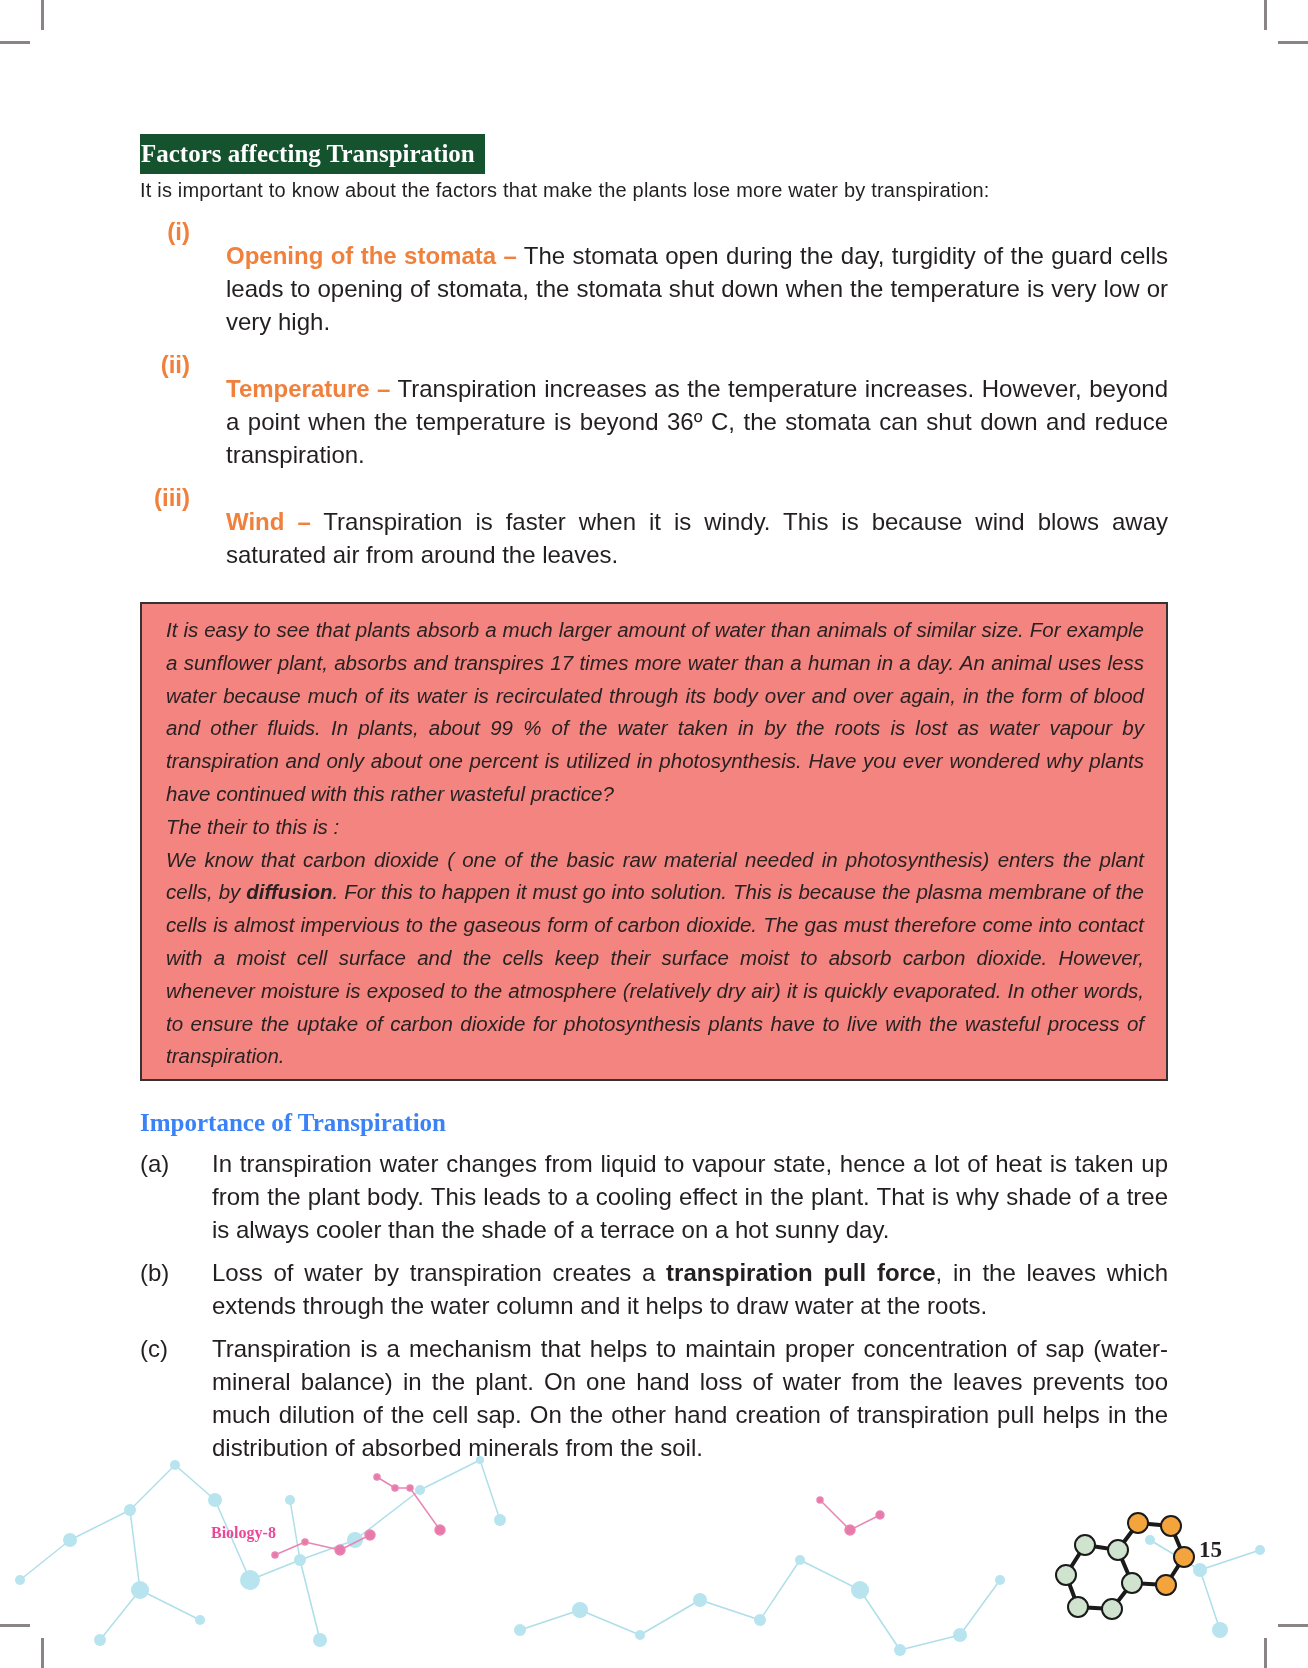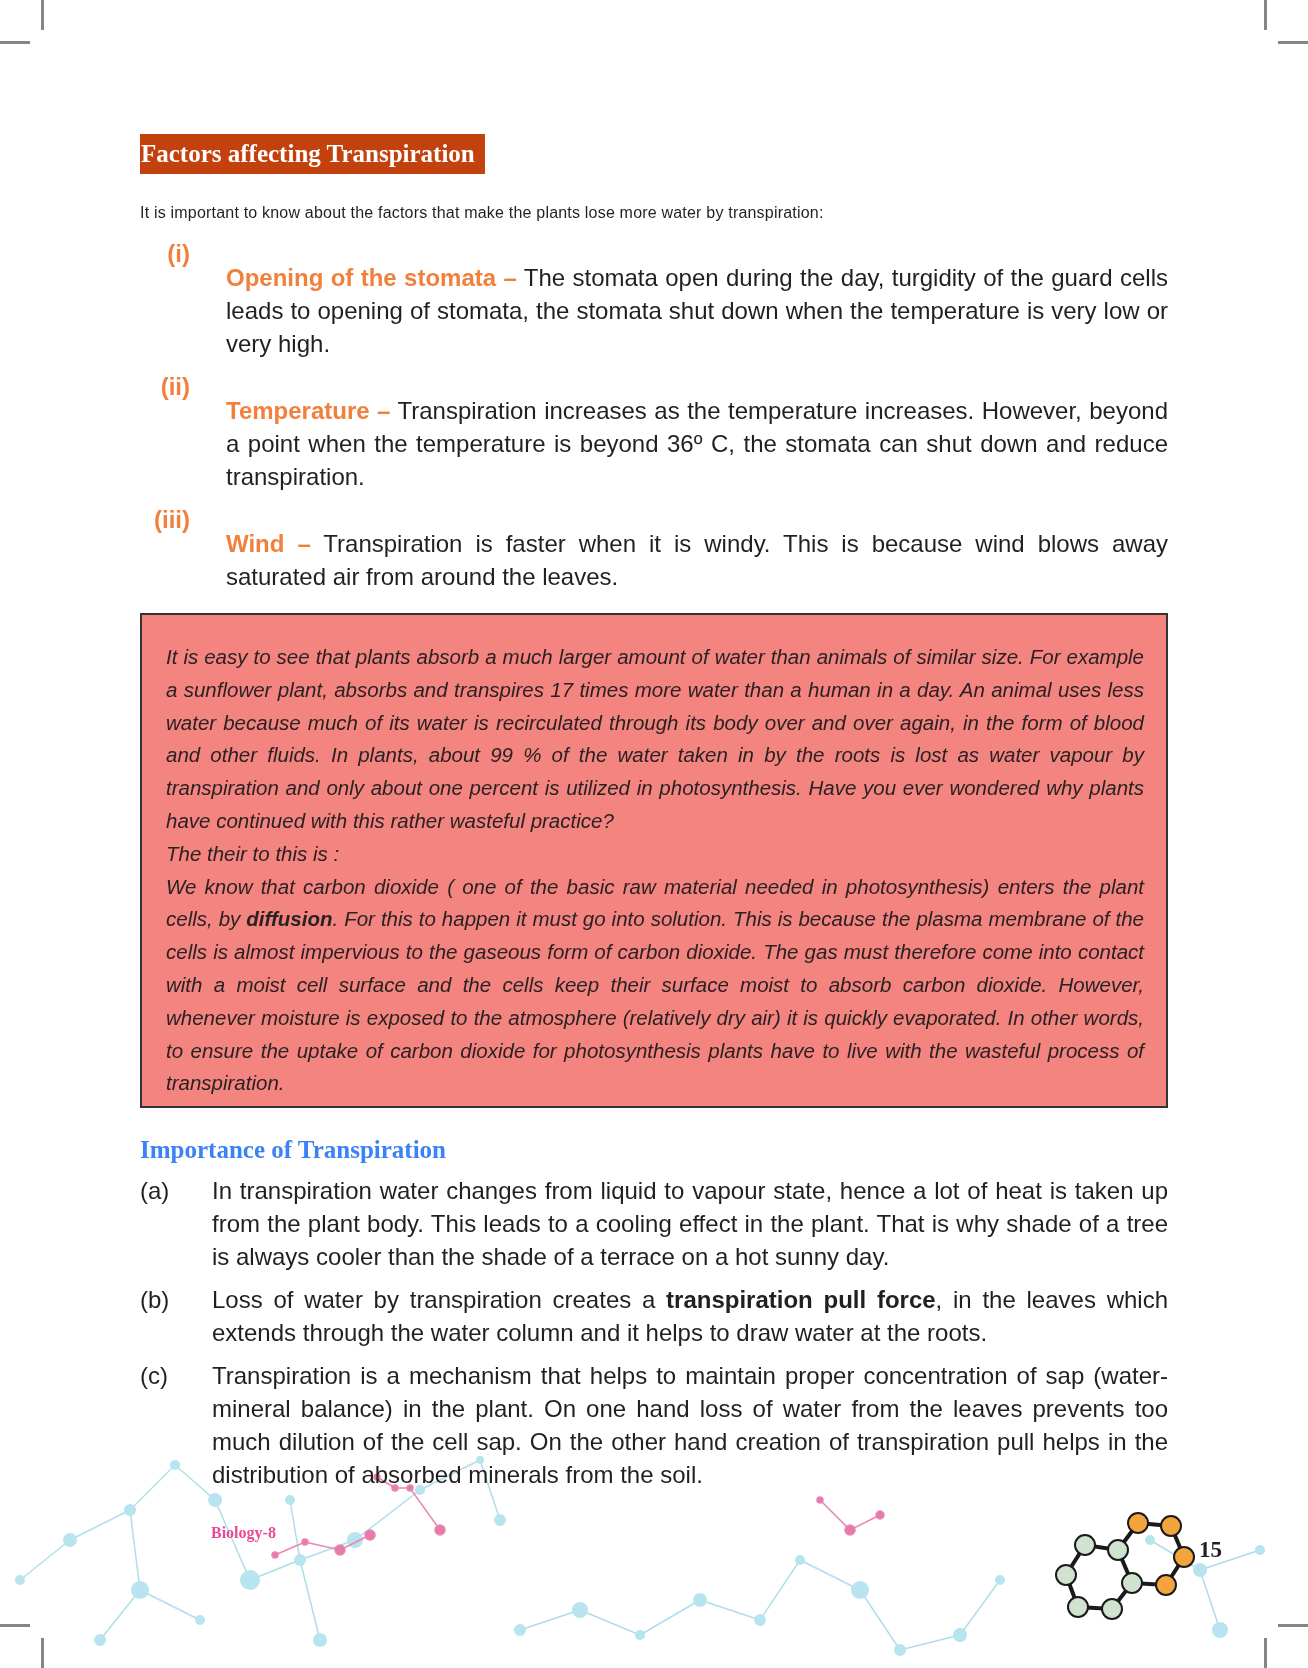--- a/index.html
+++ b/index.html
@@ -1,26 +1,26 @@
 <!DOCTYPE html>
 <html><head>
 <meta charset="utf-8">
 <style>
   html, body { margin: 0; padding: 0; background: #ffffff; }
   body { width: 1308px; height: 1668px; position: relative; overflow: hidden; font-family: "Liberation Sans", sans-serif; color: #231f20; }
   .crop { position: absolute; background: #8a8485; }
   .page { position: absolute; left: 140px; top: 134px; width: 1028px; }
-  .sec-title { display: inline-block; background: #c2410c; color: #ffffff; font-family: "Liberation Serif", serif; font-weight: bold; font-size: 25px; padding: 5px 10px 5px 1px; line-height: 30px; }
-  .intro { font-size: 16px; line-height: 33px; text-align: justify; margin: 22px 0 8px 0; letter-spacing: 0.2px; }
+  .sec-title { display: inline-block; background: #14532d; color: #ffffff; font-family: "Liberation Serif", serif; font-weight: bold; font-size: 25px; padding: 5px 10px 5px 1px; line-height: 30px; }
+  .intro { font-size: 20px; line-height: 33px; text-align: justify; margin: 0 0 8px 0; letter-spacing: 0.2px; }
   .factors { margin: 0; padding: 0; list-style: none; }
   .factor { display: flex; font-size: 24px; line-height: 33px; margin-bottom: 10px; }
   .factor .num { width: 86px; flex: 0 0 86px; color: #f0803c; font-weight: bold; text-align: right; padding-right: 36px; box-sizing: border-box; }
   .factor .body { flex: 1; text-align: justify; margin-top: 24px; }
   .factor .term { color: #f0803c; font-weight: bold; }
-  .note-box { margin-top: 20px; background: #f38480; border: 2px solid #333333; padding: 26px 22px 6px 24px; }
+  .note-box { margin-top: 31px; background: #f38480; border: 2px solid #333333; padding: 10px 22px 6px 24px; }
   .note-box p { margin: 0; font-style: italic; font-size: 20.5px; line-height: 32.8px; text-align: justify; color: #2a2222; }
   .note-box b { font-weight: bold; }
   .sub-title { font-family: "Liberation Serif", serif; font-weight: bold; color: #3b82f6; font-size: 25px; margin: 26px 0 8px 0; line-height: 32px; }
   .imp { display: flex; font-size: 24px; line-height: 33px; margin-bottom: 10px; }
   .imp .num { width: 72px; flex: 0 0 72px; }
   .imp .body { flex: 1; text-align: justify; }
   .imp b { font-weight: bold; }
   .footer-label { position: absolute; left: 211px; top: 1524px; font-family: "Liberation Serif", serif; font-weight: bold; font-size: 16px; color: #ec4899; }
   .bg-net { position: absolute; left: 0; top: 1420px; width: 1308px; height: 248px; }
   .hex { position: absolute; left: 1050px; top: 1505px; width: 160px; height: 125px; }

